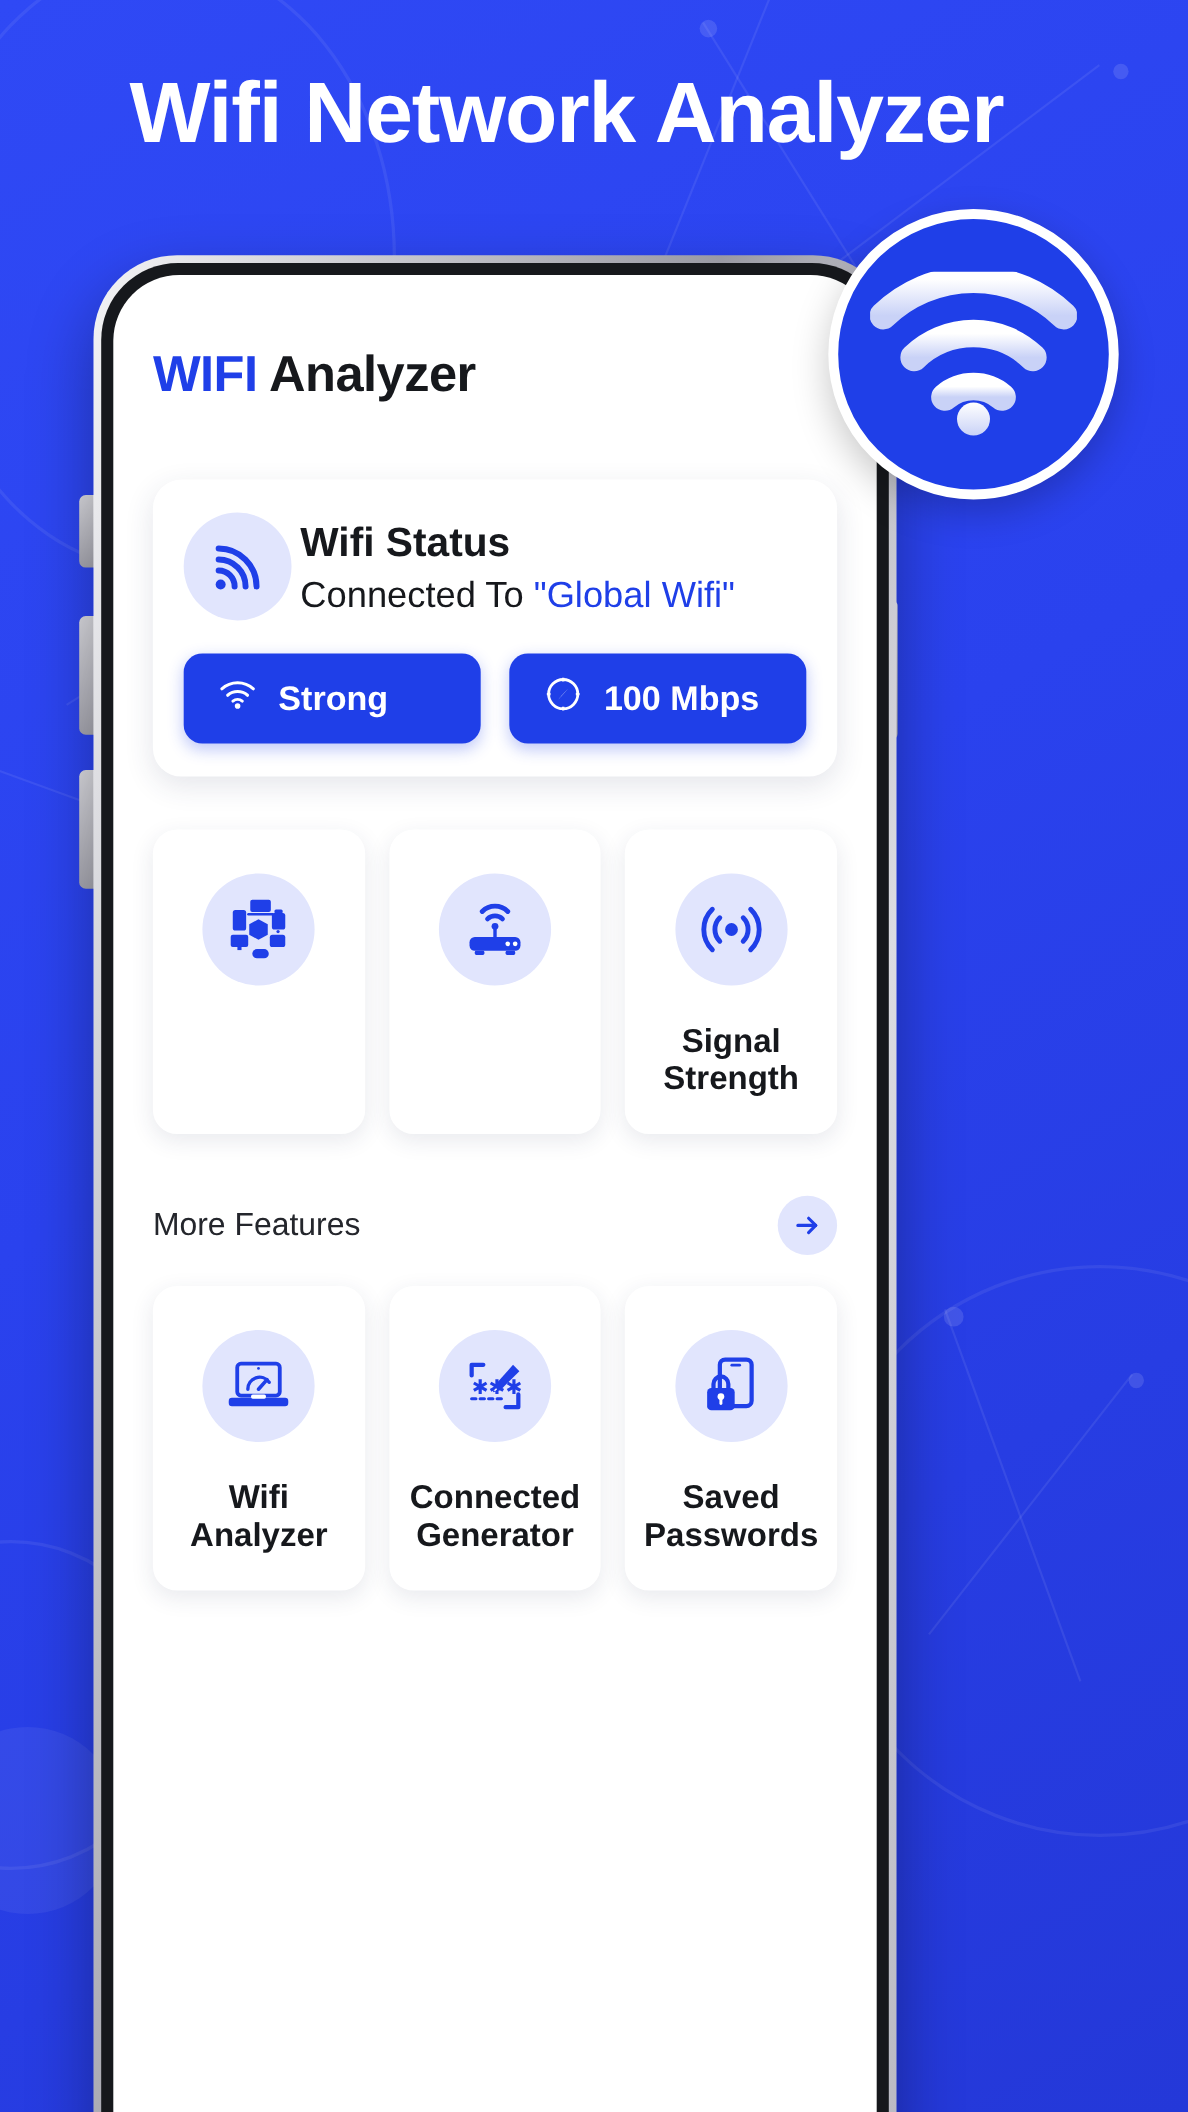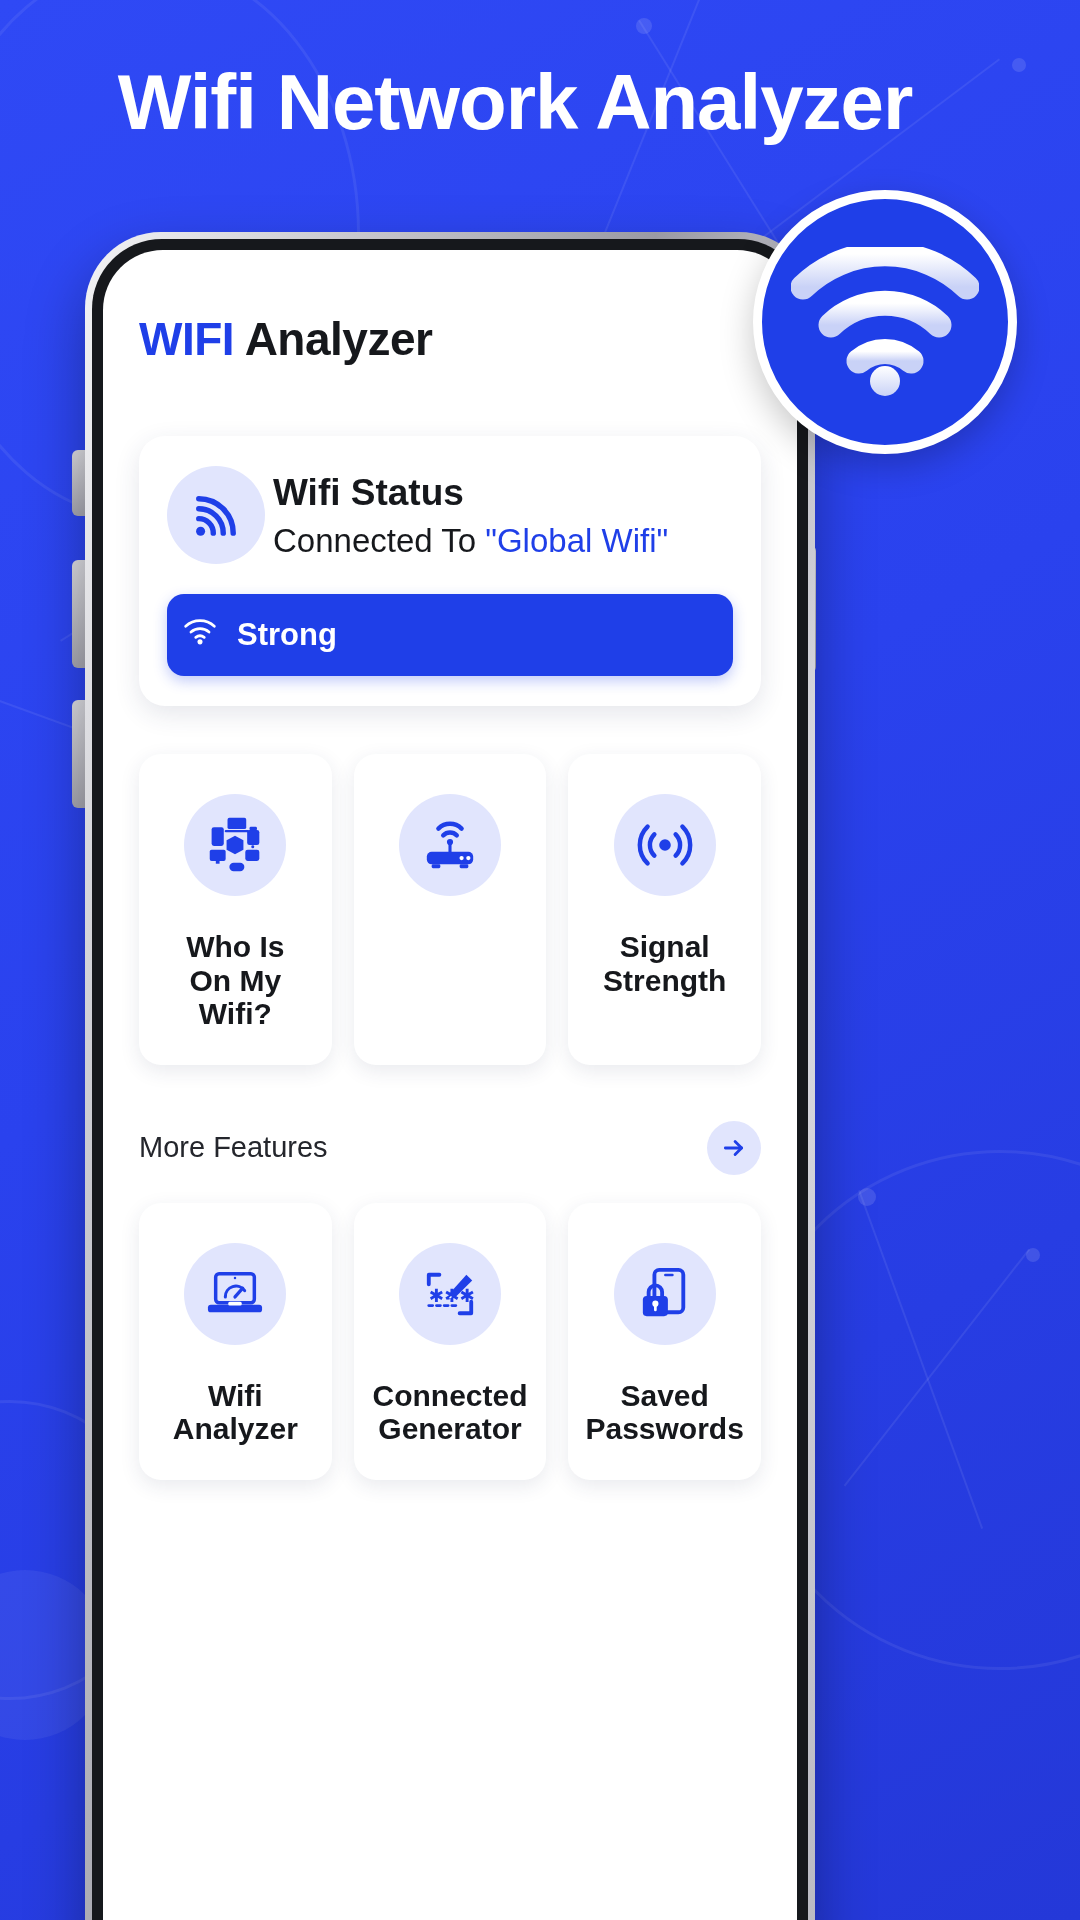--- a/index.html
+++ b/index.html
@@ -117,21 +117,21 @@
   }
   .status-text h2{ font-size:37px; font-weight:bold; color:#16181c; line-height:1.25; }
   .status-text p{ font-size:33px; color:#16181c; margin-top:6px; }
   .status-text p .net{ color:#1f3fe8; }
 
   .pills{ display:flex; gap:26px; margin-top:30px; }
   .pill{
     flex:1; height:82px; border-radius:17px;
     background:#1f3fe8; color:#fff;
     display:flex; align-items:center; gap:20px;
-    padding-left:16px;
+    padding-left:32px;
     font-size:31px; font-weight:bold;
     box-shadow:0 5px 14px rgba(31,63,232,.28);
   }
 
   .grid{ display:flex; gap:22px; margin-top:48px; }
   .tile{
     flex:1;
     background:#ffffff;
     border-radius:22px;
     box-shadow:0 6px 20px rgba(40,50,90,.10);
@@ -223,20 +223,33 @@
               <span>
                 <svg width="34" height="28" viewBox="0 0 32 26" fill="none">
                   <path d="M2.5 8.5 A20 20 0 0 1 29.5 8.5" stroke="#fff" stroke-width="2.6" fill="none" stroke-linecap="round"></path>
                   <path d="M7.5 14 A13 13 0 0 1 24.5 14" stroke="#fff" stroke-width="2.6" fill="none" stroke-linecap="round"></path>
                   <path d="M12 19 A6.5 6.5 0 0 1 20 19" stroke="#fff" stroke-width="2.6" fill="none" stroke-linecap="round"></path>
                   <circle cx="16" cy="23.2" r="2.4" fill="#fff"></circle>
                 </svg>
               </span>
               <span>Strong</span>
             </div>
+            <div class="pill">
+              <span>
+                <svg width="34" height="34" viewBox="0 0 32 32" fill="none">
+                  <circle cx="16" cy="16" r="12.5" stroke="#fff" stroke-width="2.4" fill="none"></circle>
+                  <path d="M20.5 11 L14.5 17.5 L11.5 21 L17.5 14.5 Z" fill="#fff"></path>
+                  <rect x="15" y="2" width="2" height="3.2" fill="#fff"></rect>
+                  <rect x="15" y="26.8" width="2" height="3.2" fill="#fff"></rect>
+                  <rect x="2" y="15" width="3.2" height="2" fill="#fff"></rect>
+                  <rect x="26.8" y="15" width="3.2" height="2" fill="#fff"></rect>
+                </svg>
+              </span>
+              <span>100 Mbps</span>
+            </div>
           </div>
         </div>
 
         <div class="grid">
 
           <div class="tile">
             <div class="tile-ico">
               <svg width="60" height="58" viewBox="0 0 64 62" fill="#1f3fe8">
                 <rect x="24" y="2" width="20" height="12" rx="2"></rect>
                 <rect x="21" y="15" width="26" height="2.4" rx="1.2"></rect>
@@ -244,22 +257,20 @@
                 <rect x="45" y="15" width="13" height="16" rx="2.5"></rect>
                 <rect x="47.5" y="11.5" width="8" height="4" rx="1.5"></rect>
                 <path d="M32 21 L41 26 v10 l-9 5 -9-5 V26 Z"></path>
                 <rect x="5" y="36" width="17" height="12" rx="2"></rect>
                 <rect x="11.5" y="48" width="4" height="3"></rect>
                 <rect x="43" y="36" width="15" height="12" rx="2.5"></rect>
                 <rect x="26" y="50" width="16" height="9" rx="4.5"></rect>
                 <circle cx="51" cy="33" r="1.6"></circle>
               </svg>
             </div>
-            <div class="tile-label">Who Is
-On My Wifi?</div>
           </div>
 
           <div class="tile">
             <div class="tile-ico">
               <svg width="62" height="56" viewBox="0 0 64 58" fill="none">
                 <path d="M20 12 A17 17 0 0 1 44 12" stroke="#1f3fe8" stroke-width="4.6" stroke-linecap="round"></path>
                 <path d="M25 19 A10 10 0 0 1 39 19" stroke="#1f3fe8" stroke-width="4.6" stroke-linecap="round"></path>
                 <circle cx="32" cy="26" r="3.2" fill="#1f3fe8"></circle>
                 <rect x="30.4" y="26" width="3.2" height="14" fill="#1f3fe8"></rect>
                 <rect x="8" y="36" width="48" height="13" rx="5" fill="#1f3fe8"></rect>

